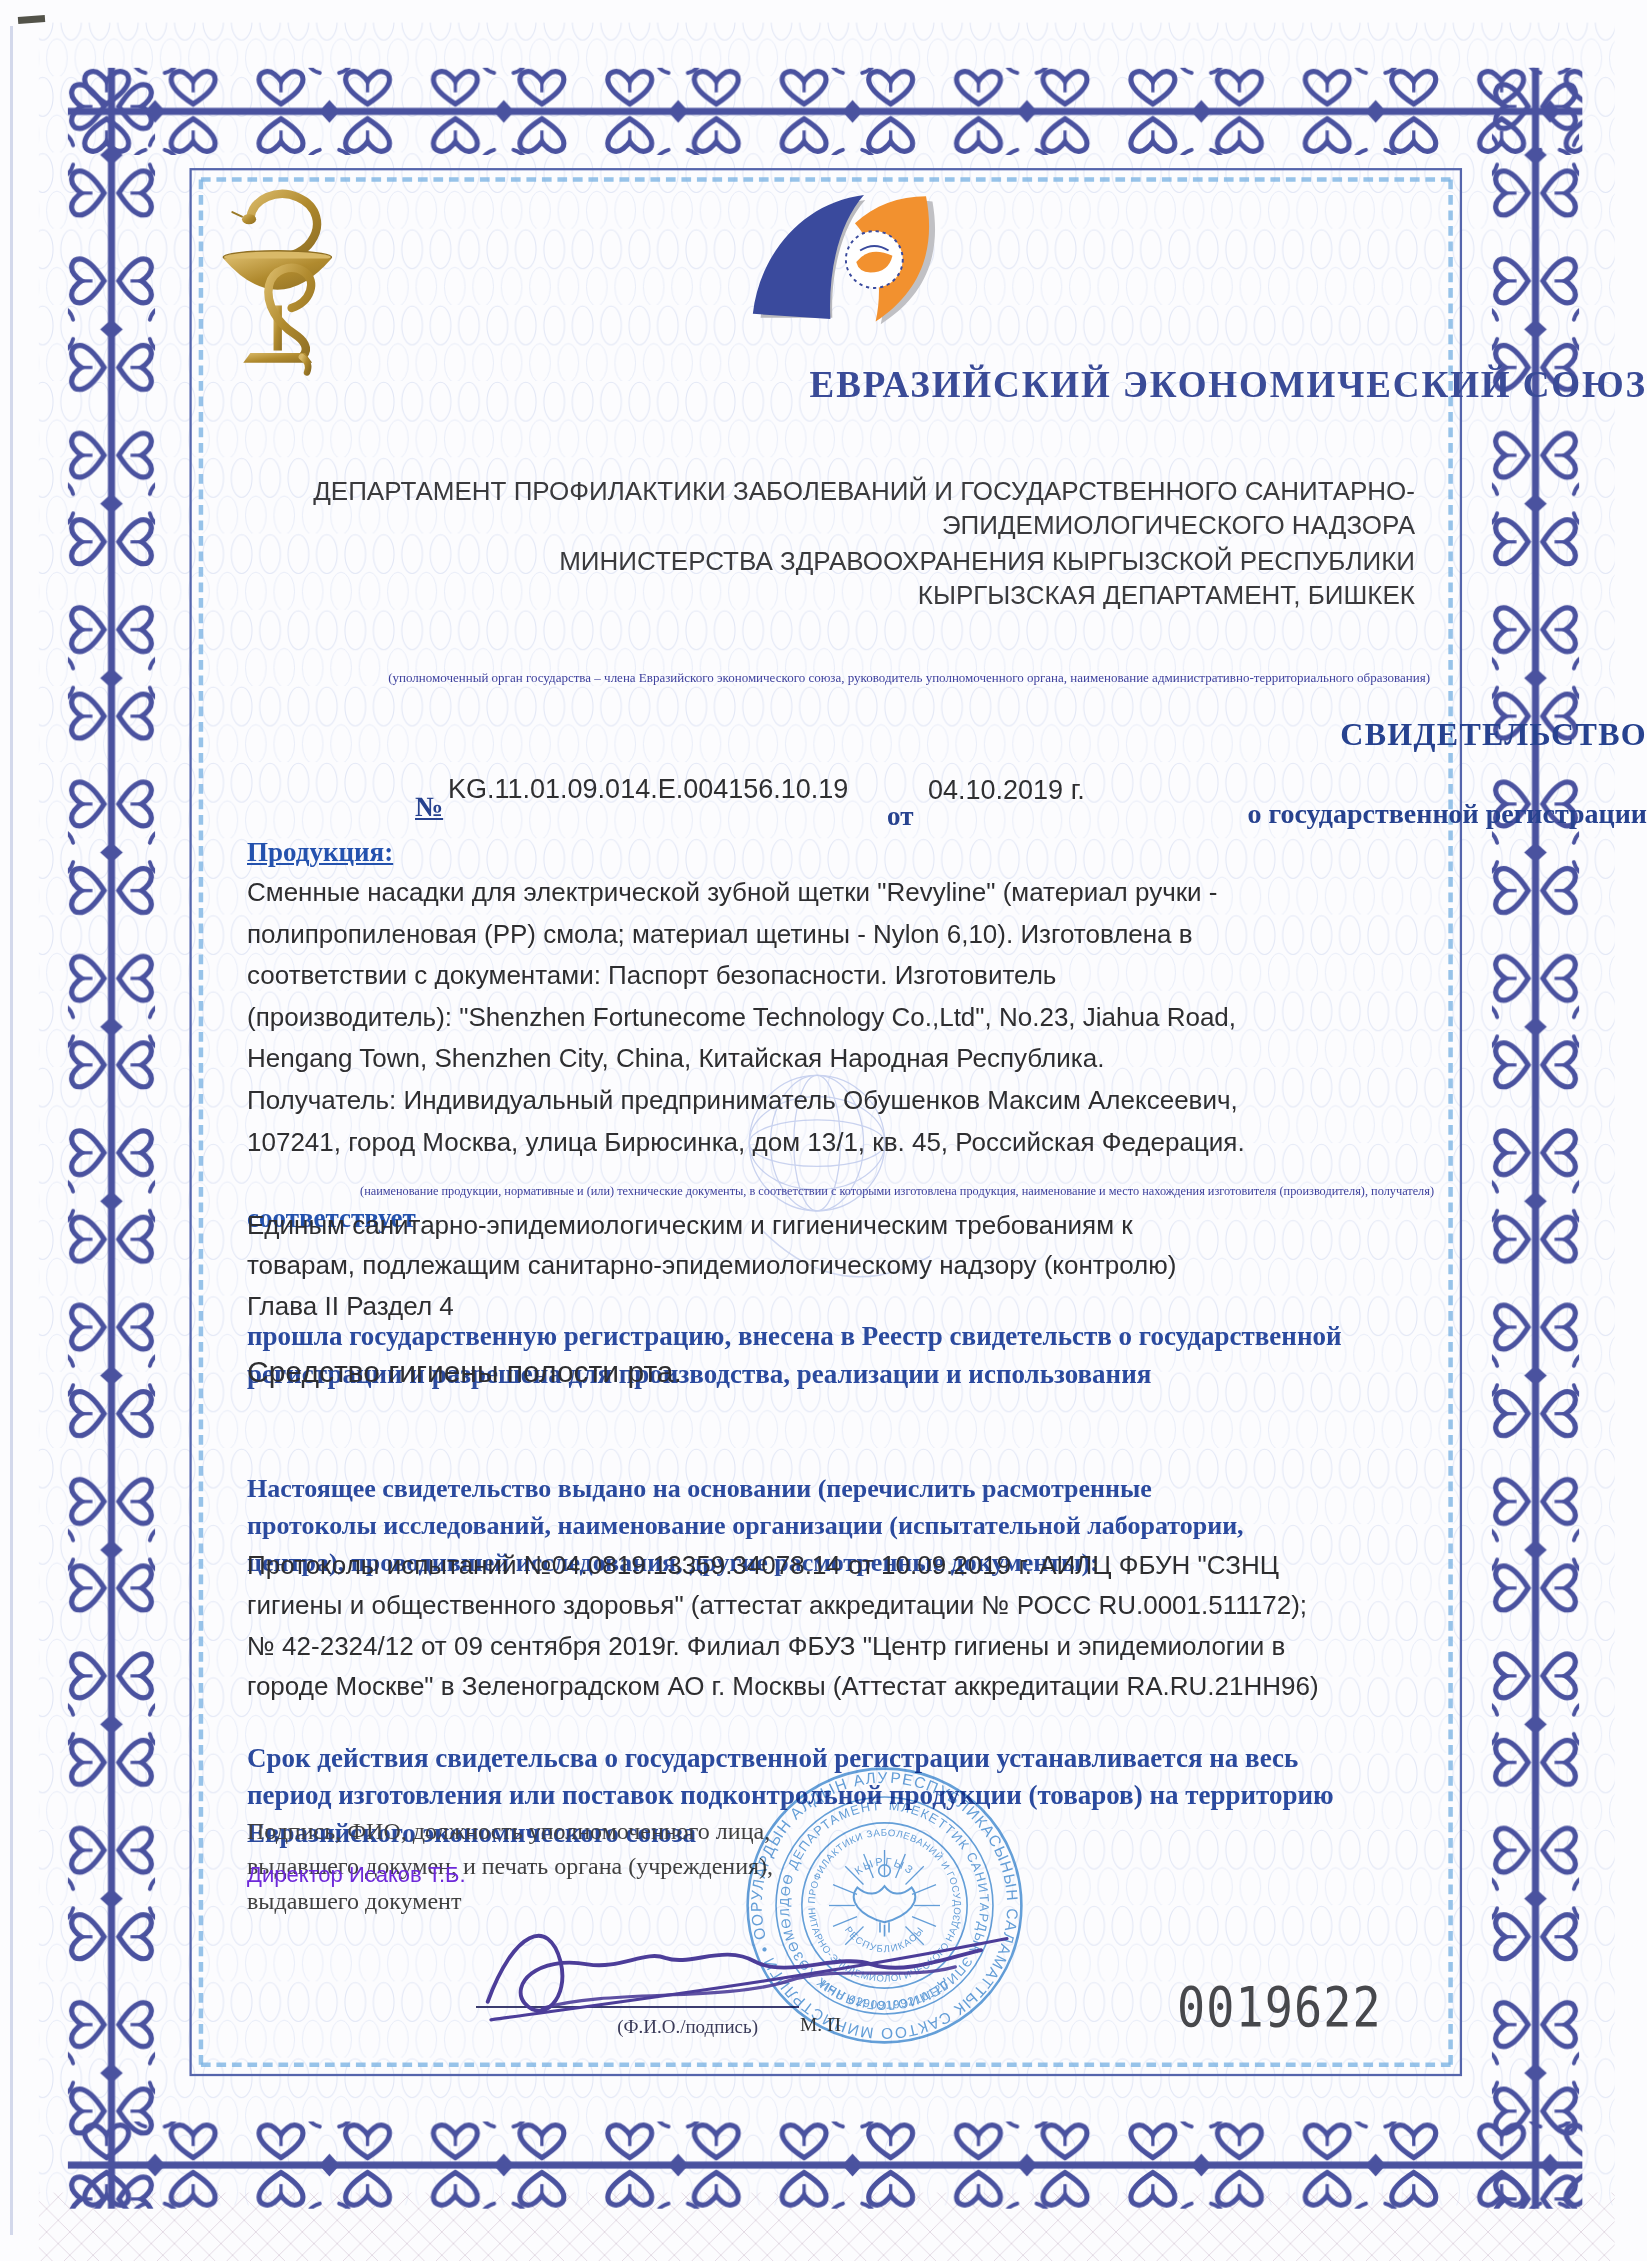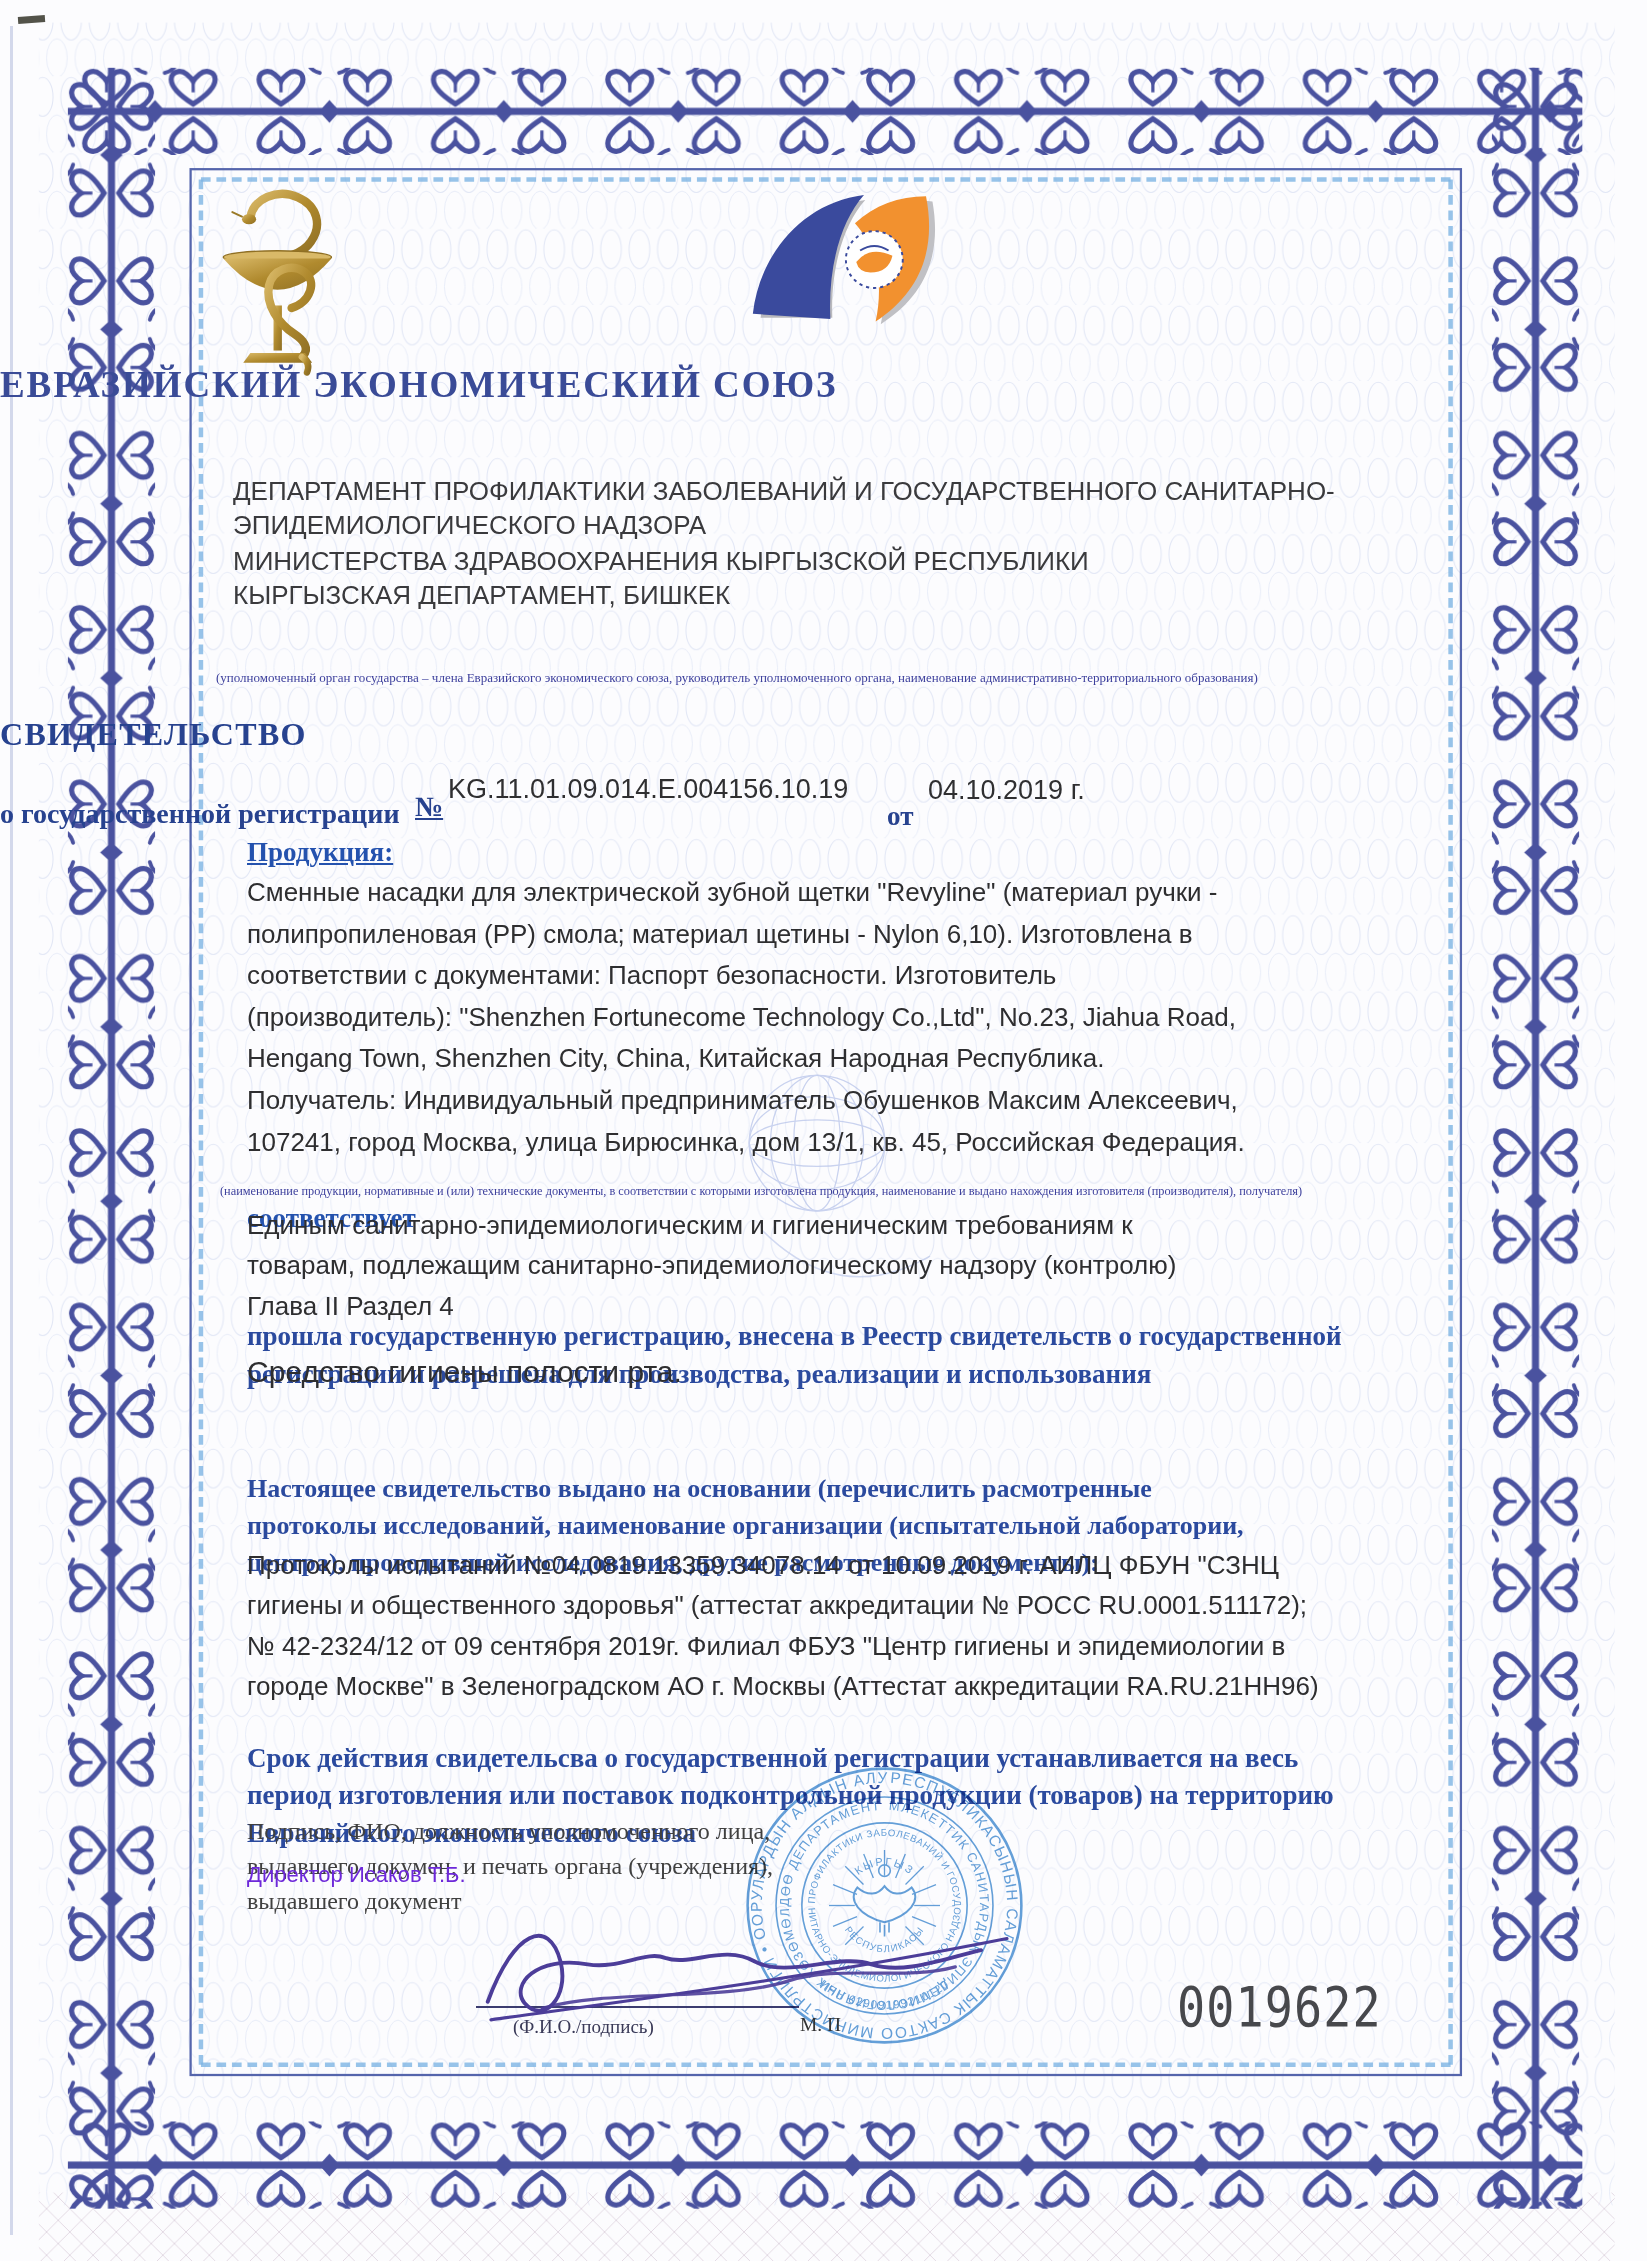--- a/index.html
+++ b/index.html
@@ -2,21 +2,21 @@
 <html style="font-size:10.3px"><head>
 <meta charset="utf-8">
 <style>
   html,body{margin:0;padding:0;background:#e8e8ea;}
   .page{position:relative;width:1647px;height:2261px;background:#fcfcfe;overflow:hidden;
         font-family:"Liberation Sans",sans-serif;}
   .abs{position:absolute;}
   .serif{font-family:"Liberation Serif",serif;}
   .sans{font-family:"Liberation Sans",sans-serif;}
   .mono{font-family:"DejaVu Sans Mono",monospace;}
-  .center{text-align:left;}
+  .center{text-align:right;}
   .blue-bold{color:#2b4a9e;font-weight:bold;}
   .decor-layer{left:0;top:0;width:1647px;height:2261px;z-index:0;pointer-events:none;}
 
   .title{left:0;top:363px;width:1647px;font-size:37px;font-weight:bold;letter-spacing:1.9px;
          color:#3a4b97;z-index:2;}
   .dept{left:233px;top:475px;width:1182px;font-size:26px;line-height:1.30;color:#3a3a3d;z-index:2;}
   .dept-line{left:233px;width:1182px;font-size:26px;color:#3a3a3d;z-index:2;}
   .auth-note{left:216px;top:670px;width:1214px;font-size:13px;color:#3c3f9c;z-index:2;}
   .cert-head{left:0;top:716px;width:1647px;font-size:32px;font-weight:bold;letter-spacing:1.3px;color:#27428f;z-index:2;}
   .cert-sub{left:0;top:758px;width:1647px;font-size:28px;font-weight:bold;color:#27428f;z-index:2;margin-top:40px;}
@@ -159,21 +159,21 @@
 
   <div class="abs cert-head center serif">СВИДЕТЕЛЬСТВО</div>
   <div class="abs cert-sub center serif">о государственной регистрации</div>
   <div class="abs num-label serif">№</div>
   <div class="abs num-value sans">KG.11.01.09.014.Е.004156.10.19</div>
   <div class="abs date-label serif">от</div>
   <div class="abs date-value sans">04.10.2019 г.</div>
 
   <div class="abs prod-label serif">Продукция:</div>
   <div class="abs prod-desc sans">Сменные насадки для электрической зубной щетки "Revyline" (материал ручки - полипропиленовая (PP) смола; материал щетины - Nylon 6,10). Изготовлена в соответствии с документами: Паспорт безопасности. Изготовитель (производитель): "Shenzhen Fortunecome Technology Co.,Ltd", No.23, Jiahua Road, Hengang Town, Shenzhen City, China, Китайская Народная Республика.  Получатель: Индивидуальный предприниматель Обушенков Максим Алексеевич, 107241, город Москва, улица Бирюсинка, дом 13/1, кв. 45, Российская Федерация.</div>
-  <div class="abs prod-note center serif">(наименование продукции, нормативные и (или) технические документы, в соответствии с которыми изготовлена продукция, наименование и выдано нахождения изготовителя (производителя), получателя)</div>
+  <div class="abs prod-note center serif">(наименование продукции, нормативные и (или) технические документы, в соответствии с которыми изготовлена продукция, наименование и место нахождения изготовителя (производителя), получателя)</div>
 
   <div class="abs comp-label serif">соответствует</div>
   <div class="abs comp-text sans">Единым санитарно-эпидемиологическим и гигиеническим требованиям к товарам, подлежащим санитарно-эпидемиологическому надзору (контролю) Глава II Раздел 4</div>
 
   <div class="abs reg-statement serif blue-bold">прошла государственную регистрацию, внесена в Реестр свидетельств о государственной регистрации и разрешена для производства, реализации и использования</div>
   <div class="abs prod-type sans">Средство гигиены полости рта.</div>
 
   <div class="abs basis-label serif blue-bold">Настоящее свидетельство выдано на основании (перечислить расмотренные протоколы исследований, наименование организации (испытательной лаборатории, центра), проводившей исследования, другие расмотренные документы):</div>
   <div class="abs basis-text sans">Протоколы испытаний №04.0819.13359.34078.14 от 10.09.2019 г. АИЛЦ ФБУН "СЗНЦ гигиены и общественного здоровья" (аттестат аккредитации № РОСС RU.0001.511172); № 42-2324/12 от 09 сентября 2019г. Филиал ФБУЗ "Центр гигиены и эпидемиологии в городе Москве" в Зеленоградском АО г. Москвы (Аттестат аккредитации RA.RU.21НН96)</div>
 

